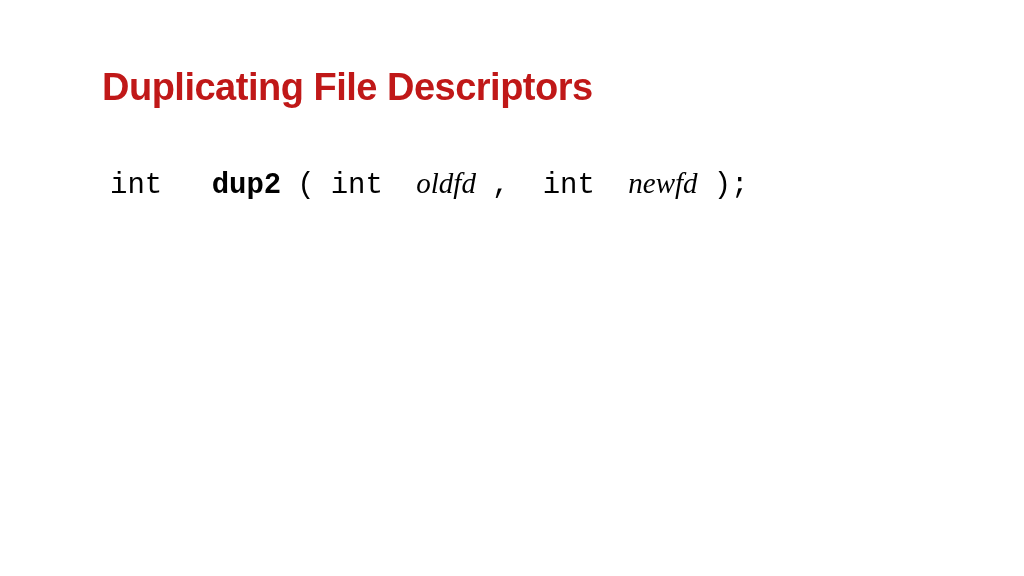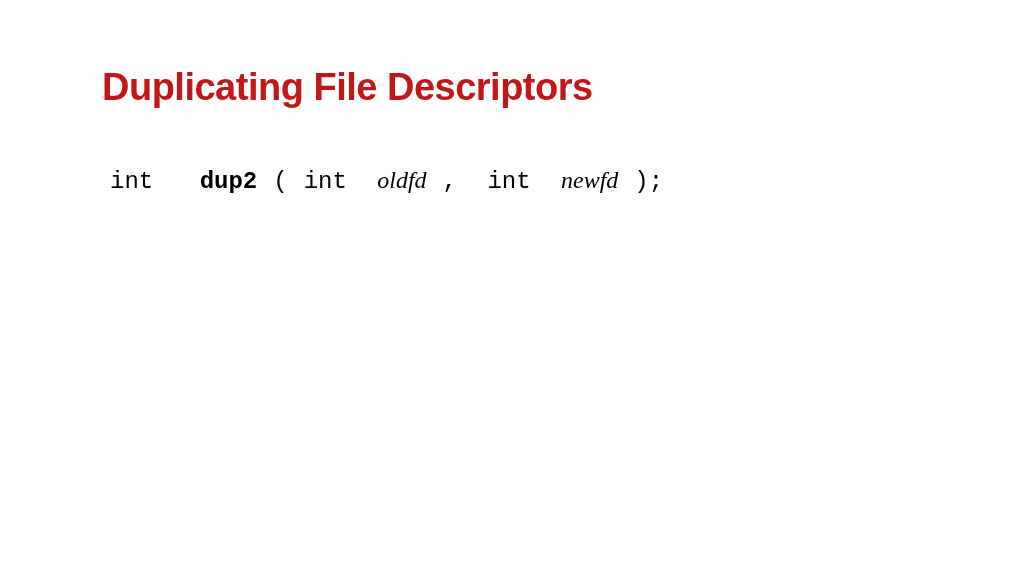--- a/index.html
+++ b/index.html
@@ -16,21 +16,21 @@
     }
     .slide-title {
       font-size: 38px;
       font-weight: bold;
       color: #c01818;
       margin-bottom: 58px;
       letter-spacing: -0.5px;
     }
     .code-line {
       font-family: "Courier New", Courier, monospace;
-      font-size: 24px;
+      font-size: 29px;
       color: #000000;
       white-space: pre;
     }
     .bold {
       font-weight: bold;
     }
     .italic {
       font-family: Georgia, "Times New Roman", serif;
       font-style: italic;
     }

